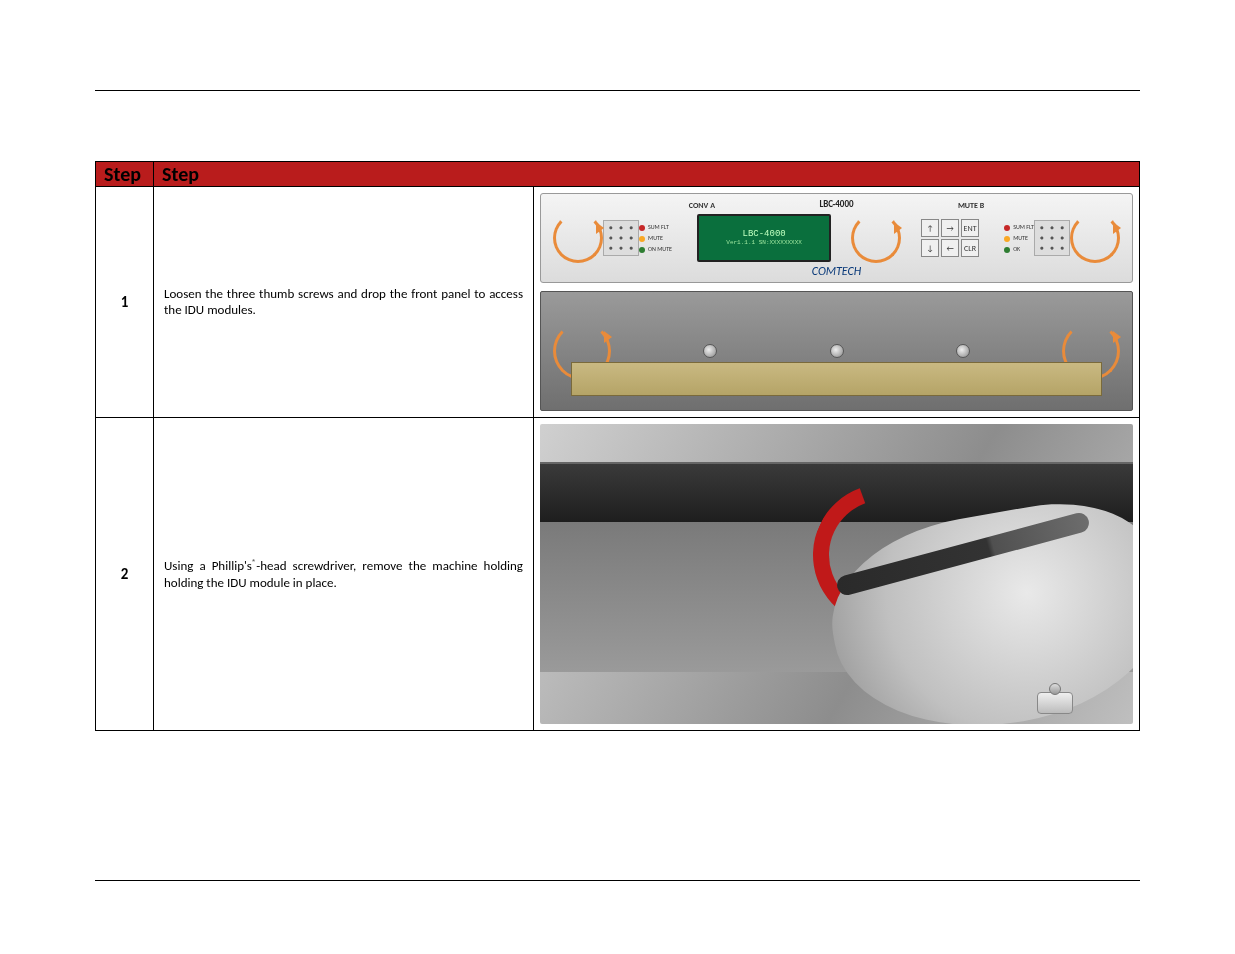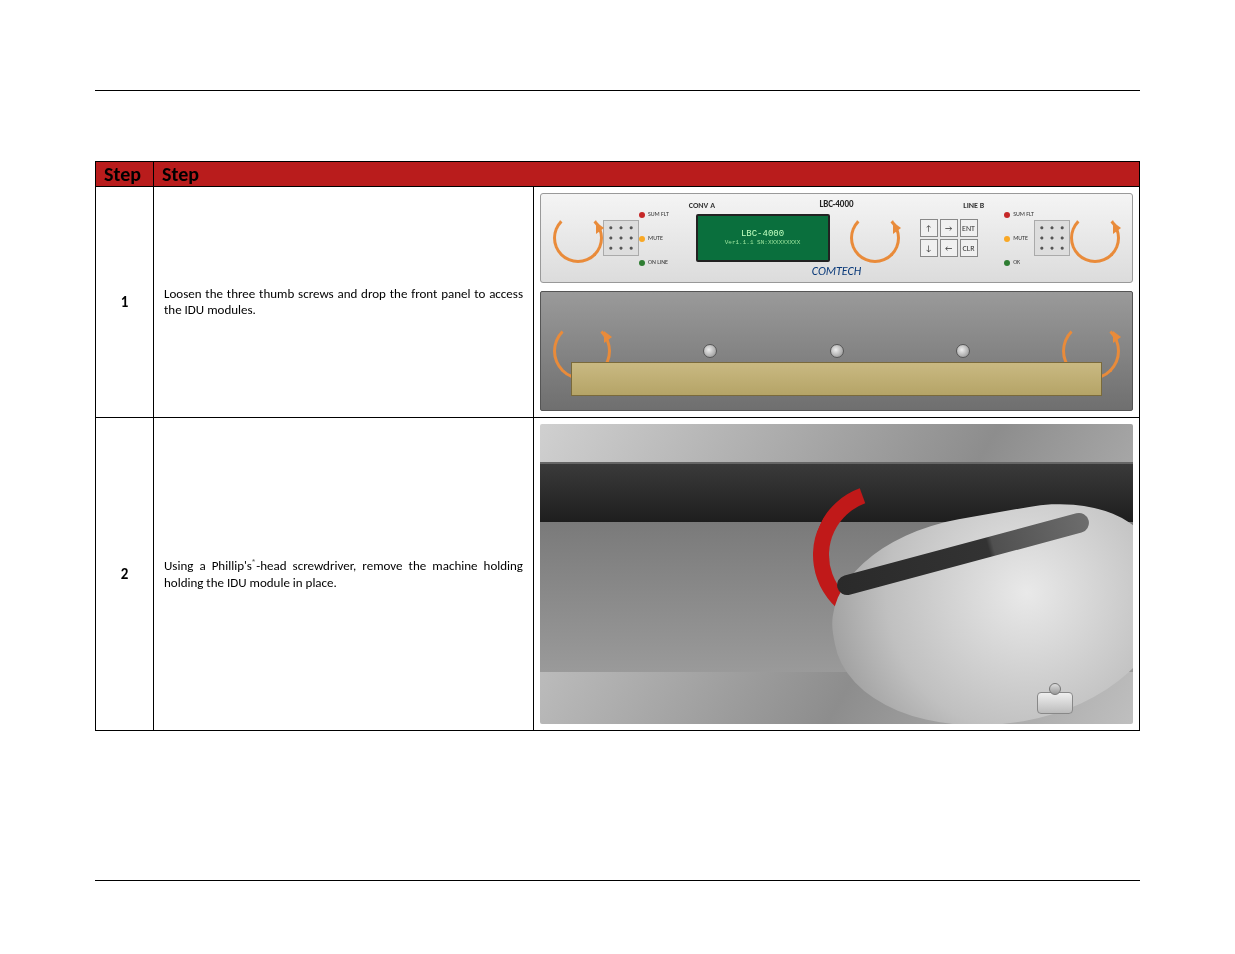--- a/index.html
+++ b/index.html
@@ -124,21 +124,21 @@
       radial-gradient(circle at 80% 50%, #555 1px, transparent 2px),
       radial-gradient(circle at 20% 80%, #555 1px, transparent 2px),
       radial-gradient(circle at 50% 80%, #555 1px, transparent 2px),
       radial-gradient(circle at 80% 80%, #555 1px, transparent 2px),
       #ddd;
     border: 1px solid #aaa;
   }
   .leds {
     display: flex;
     flex-direction: column;
-    gap: 16px;
+    gap: 3px;
     font-size: 6px;
     color: #333;
   }
   .leds span::before {
     content: "";
     display: inline-block;
     width: 6px; height: 6px;
     border-radius: 50%;
     margin-right: 3px;
     vertical-align: middle;
@@ -362,29 +362,29 @@
       <tr>
         <td class="step-num">1</td>
         <td class="task-text">Loosen the three thumb screws and drop the front panel to access the IDU modules.</td>
         <td class="img-cell">
           <div class="device-stack">
 
             <div class="device-panel">
               <span class="panel-brand">LBC-4000</span>
               <span class="panel-sub">COMTECH</span>
               <span class="conv-label conv-a">CONV A</span>
-              <span class="conv-label conv-b">LINE B</span>
+              <span class="conv-label conv-b">MUTE B</span>
 
               <div class="arrow-swirl"></div>
               <div class="vent"></div>
 
               <div class="leds">
                 <span class="led-red">SUM FLT</span>
                 <span class="led-amber">MUTE</span>
-                <span class="led-green">ON LINE</span>
+                <span class="led-green">ON MUTE</span>
               </div>
 
               <div class="panel-center">
                 <div class="lcd">
                   <span>LBC-4000</span>
                   <small>Ver1.1.1   SN:XXXXXXXXX</small>
                 </div>
                 <div class="arrow-swirl"></div>
                 <div class="keypad">
                   <div>↑</div>

